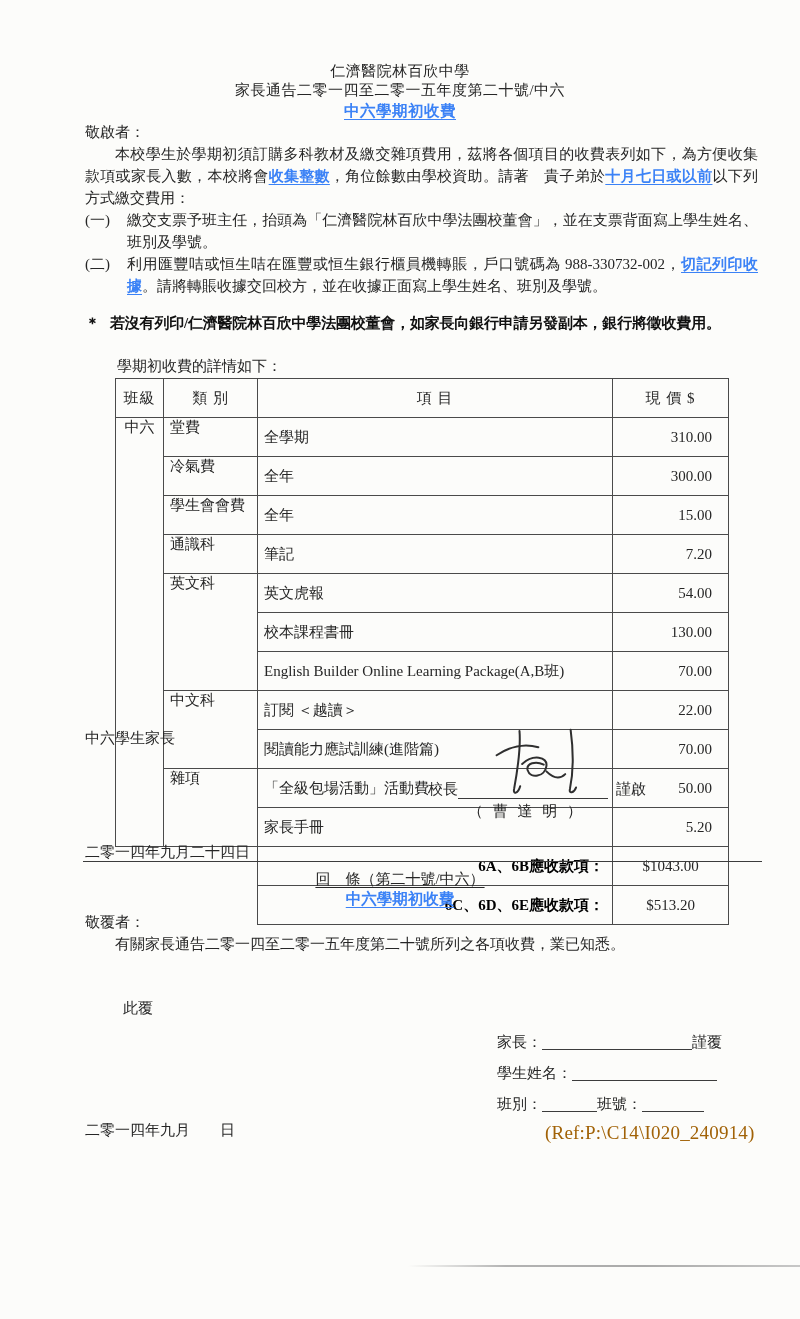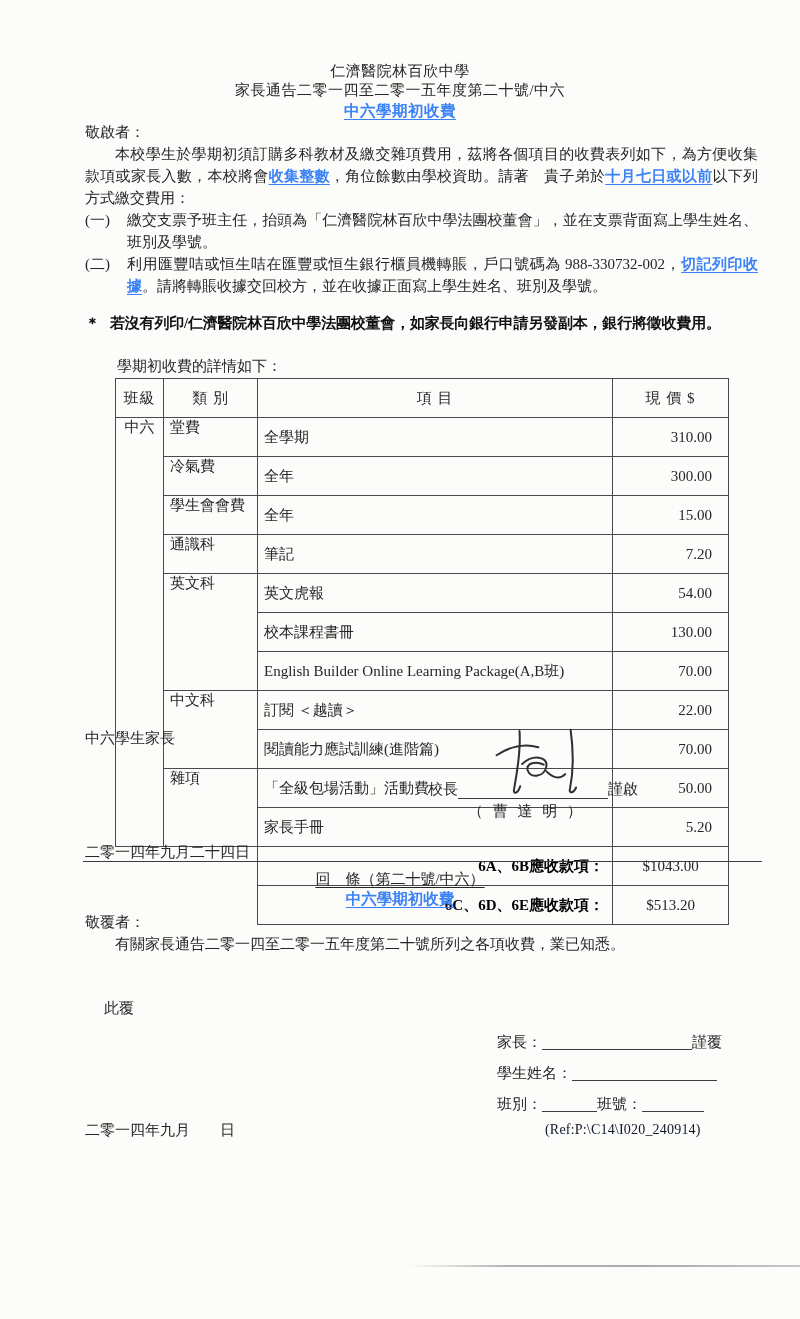--- a/index.html
+++ b/index.html
@@ -44,43 +44,43 @@
   .cell-total-label { font-weight:bold !important; color:#000000; text-align:right; padding-right:8px !important; }
   .cell-total-amount { text-align:center; }
 
   #closing-this { top:707px; left:117px; }
   #closing-recipient { top:727px; }
 
   #sig-block { position:absolute; top:731px; left:428px; width:280px; height:100px; }
   #sig-scribble { position:absolute; left:36px; top:-4px; }
   #sig-row { position:absolute; top:49px; left:0; display:flex; align-items:flex-end; }
   #sig-line { width:150px; border-bottom:1px solid #3a3a3a; height:18px; }
-  #sig-close { margin-left:0; }
+  #sig-close { margin-left:8px; }
   #sig-name { position:absolute; top:71px; left:40px; letter-spacing:3px; }
 
   #date1 { top:841px; }
   #cutline { position:absolute; top:861px; left:83px; width:679px; border-top:1.6px solid #3c3c3c; }
 
   #reply-heading { top:868px; }
   #reply-subheading { top:888px; font-size:15.5px; }
   #reply-salutation { top:911px; }
   #reply-body { top:933px; text-indent:2em; }
-  #reply-this { top:997px; left:104px; }
+  #reply-this { top:997px; left:123px; }
   #reply-to { top:1016px; }
 
   #reply-fields { position:absolute; top:1033px; left:497px; }
   .fld-row { display:flex; align-items:flex-start; height:19px; margin-bottom:12px; }
   .blank { border-bottom:1px solid #3c3c3c; height:17px; }
   .blank-parent { width:150px; }
   .blank-student { width:145px; }
   .blank-class { width:55px; }
   .blank-classno { width:62px; }
 
   #date2 { top:1119px; }
-  #ref-code { position:absolute; top:1122px; left:545px; font-size:14px; letter-spacing:0.2px; color:#0f172a; }
+  #ref-code { position:absolute; top:1122px; left:545px; font-size:19px; letter-spacing:0.2px; color:#a16207; }
 
   #scan-artifact { position:absolute; top:1265px; left:408px; width:392px; height:2px;
     background:linear-gradient(to right, rgba(150,150,150,0), #9a9a9a 25%, #8f8f8f 60%, #b5b5b5); opacity:.75; }
 </style>
 </head>
 <body>
 
 <div class="page">
 
   <div class="sec center" id="doc-header">

